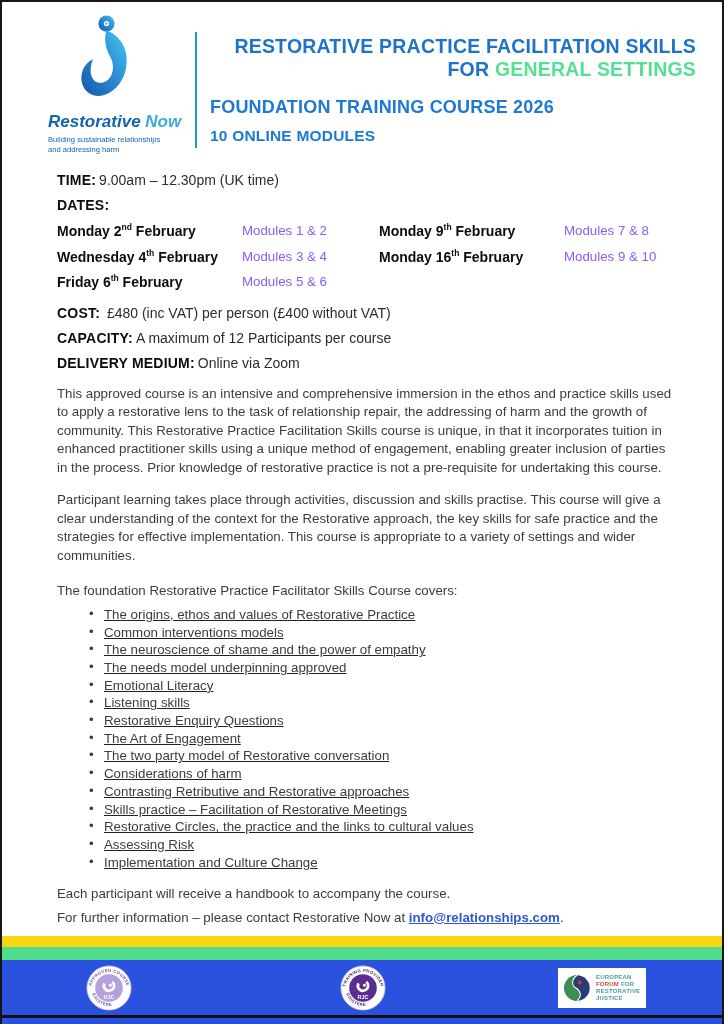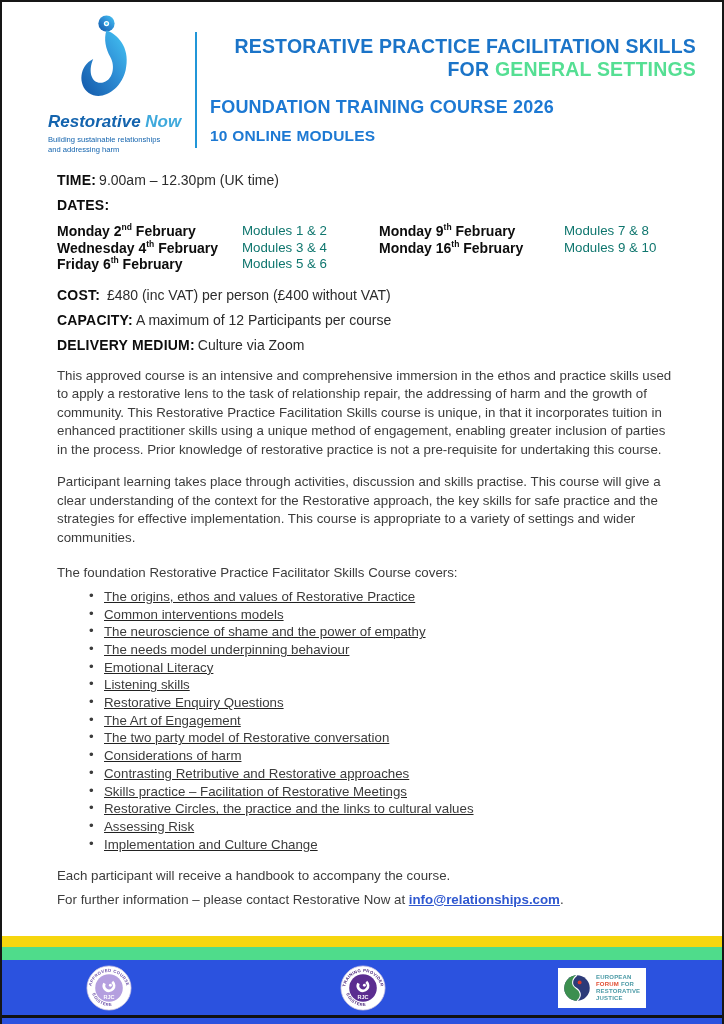--- a/index.html
+++ b/index.html
@@ -17,23 +17,23 @@
   .divider { position:absolute; left:193px; top:30px; width:2px; height:116px; background:#2196d8; }
   .title-block { position:absolute; left:208px; top:33px; width:486px; }
   .title-main { font-size:19.5px; line-height:23px; font-weight:700; color:#1b74c8; letter-spacing:0.2px;text-align:right; }
   .green-hl { color:#55df93; }
   .title-sub { margin-top:16px; font-size:18px; font-weight:700; color:#1d79d3; letter-spacing:0.2px; }
   .title-modules { margin-top:9px; font-size:15.5px; font-weight:700; color:#1d79d3; letter-spacing:0.2px; }
   
   .main { position:absolute; top:170px; left:55px; right:50px; }
   .detail-line { font-size:14px; margin-bottom:9px; color:#2c2c2c; }
   .lbl { font-weight:700; color:#0d0d0d; letter-spacing:0.2px; margin-right:3px; }
-  .schedule { display:grid; grid-template-columns:185px 137px 185px auto; row-gap:0; margin:3px 0 15px 0; }
+  .schedule { display:grid; grid-template-columns:185px 137px 185px auto; row-gap:9px; margin:3px 0 15px 0; }
   .s-day { font-weight:700; font-size:14px; color:#0d0d0d; }
-  .s-mod { font-size:13.3px; color:#0f766e; padding-top:1px; }
+  .s-mod { font-size:13.3px; color:#8b5cf6; padding-top:1px; }
   sup.ord { font-size:8.5px; font-weight:700; }
   .para { font-size:13.3px; line-height:18.5px; color:#3c3c3c; width:618px; margin:14px 0 0 0; }
   .covers { margin-top:17px; }
   ul.topics { list-style:none; margin:7px 0 0 0; padding:0 0 0 32px;text-decoration:underline; }
   ul.topics li { position:relative; padding-left:15px; margin-bottom:4.2px; font-size:13.3px; line-height:13.5px; color:#3c3c3c; }
   ul.topics li::before { content:"\2022"; position:absolute; left:0; top:-1px; color:#3c3c3c; }
   .closing { margin-top:16px; }
   .contact { margin-top:5px; }
   a.email { color:#2f58d0; font-weight:700; text-decoration:underline; }
   
@@ -119,32 +119,32 @@
       <div></div>
     </div>
 
     <div class="detail-line">
       <span class="lbl">COST:</span> <span>£480 (inc VAT) per person (£400 without VAT)</span>
     </div>
     <div class="detail-line">
       <span class="lbl">CAPACITY:</span><span>A maximum of 12 Participants per course</span>
     </div>
     <div class="detail-line">
-      <span class="lbl">DELIVERY MEDIUM:</span><span>Culture via Zoom</span>
+      <span class="lbl">DELIVERY MEDIUM:</span><span>Online via Zoom</span>
     </div>
 
     <p class="para">This approved course is an intensive and comprehensive immersion in the ethos and practice skills used to apply a restorative lens to the task of relationship repair, the addressing of harm and the growth of community. This Restorative Practice Facilitation Skills course is unique, in that it incorporates tuition in enhanced practitioner skills using a unique method of engagement, enabling greater inclusion of parties in the process. Prior knowledge of restorative practice is not a pre-requisite for undertaking this course.</p>
     <p class="para">Participant learning takes place through activities, discussion and skills practise. This course will give a clear understanding of the context for the Restorative approach, the key skills for safe practice and the strategies for effective implementation. This course is appropriate to a variety of settings and wider communities.</p>
     <p class="para covers">The foundation Restorative Practice Facilitator Skills Course covers:</p>
 
     <ul class="topics">
       <li>The origins, ethos and values of Restorative Practice</li>
       <li>Common interventions models</li>
       <li>The neuroscience of shame and the power of empathy</li>
-      <li>The needs model underpinning behaviour</li>
+      <li>The needs model underpinning approved</li>
       <li>Emotional Literacy</li>
       <li>Listening skills</li>
       <li>Restorative Enquiry Questions</li>
       <li>The Art of Engagement</li>
       <li>The two party model of Restorative conversation</li>
       <li>Considerations of harm</li>
       <li>Contrasting Retributive and Restorative approaches</li>
       <li>Skills practice – Facilitation of Restorative Meetings</li>
       <li>Restorative Circles, the practice and the links to cultural values</li>
       <li>Assessing Risk</li>

